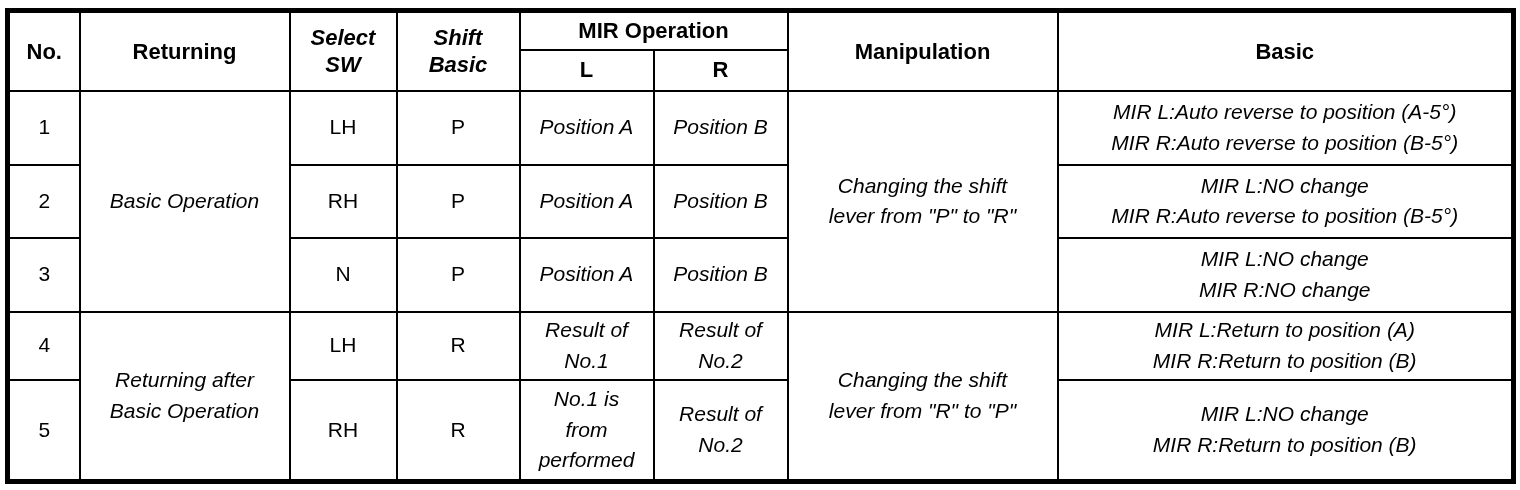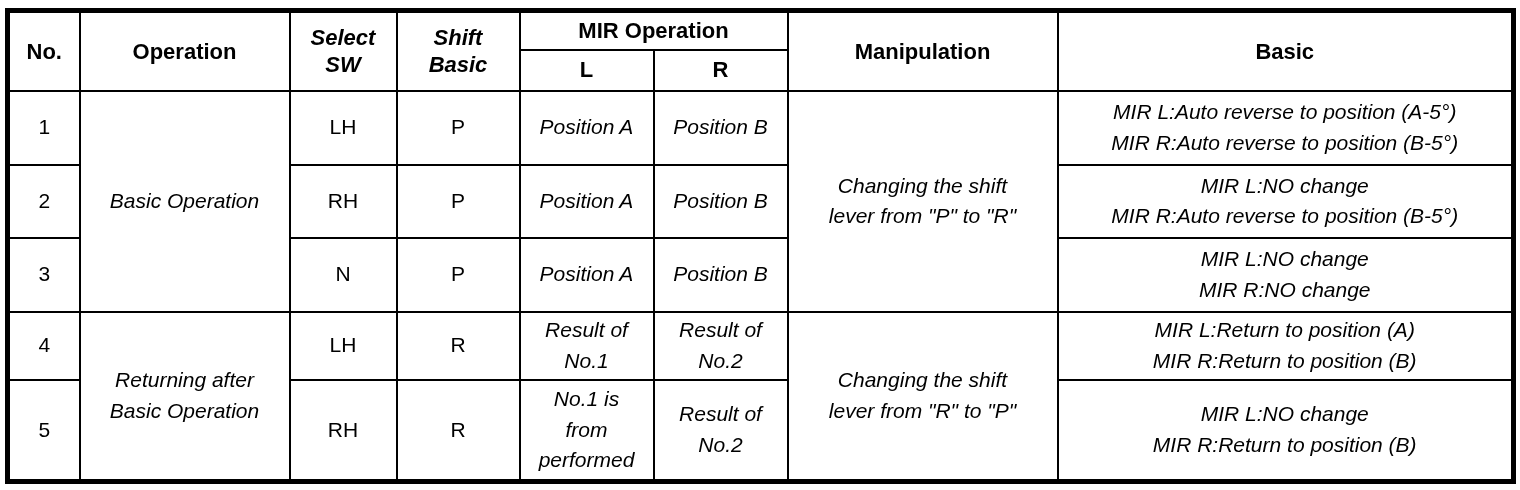--- a/index.html
+++ b/index.html
@@ -65,21 +65,21 @@
       <col style="width:123px">
       <col style="width:134px">
       <col style="width:134px">
       <col style="width:270px">
       <col style="width:456px">
     </colgroup>
 
     <tbody>
         <tr class="hr1">
       <th rowspan="2">No.</th>
-      <th rowspan="2">Operation</th>
+      <th rowspan="2">Returning</th>
       <th rowspan="2" class="preline">Select
 SW</th>
       <th rowspan="2" class="preline">Shift
 Basic</th>
       <th colspan="2">MIR Operation</th>
       <th rowspan="2">Manipulation</th>
       <th rowspan="2">Basic</th>
     </tr>
     <tr class="hr2">
       <th>L</th>

